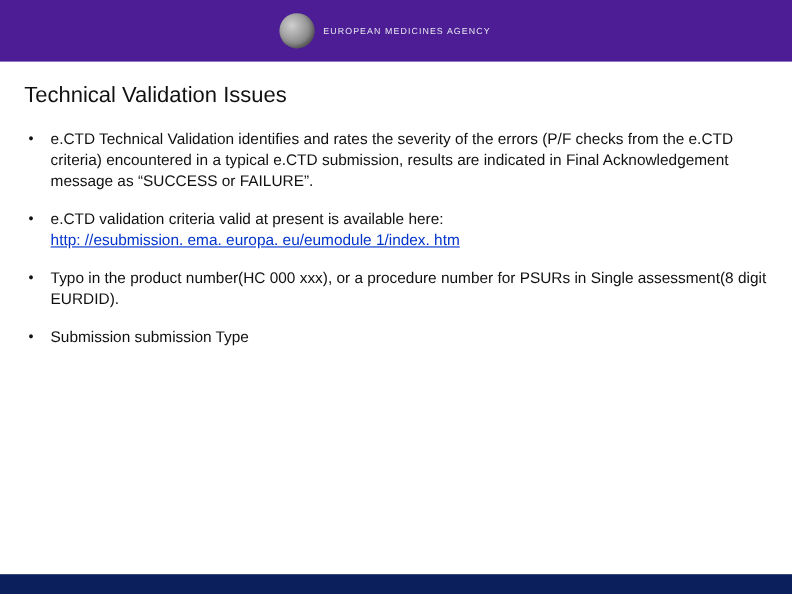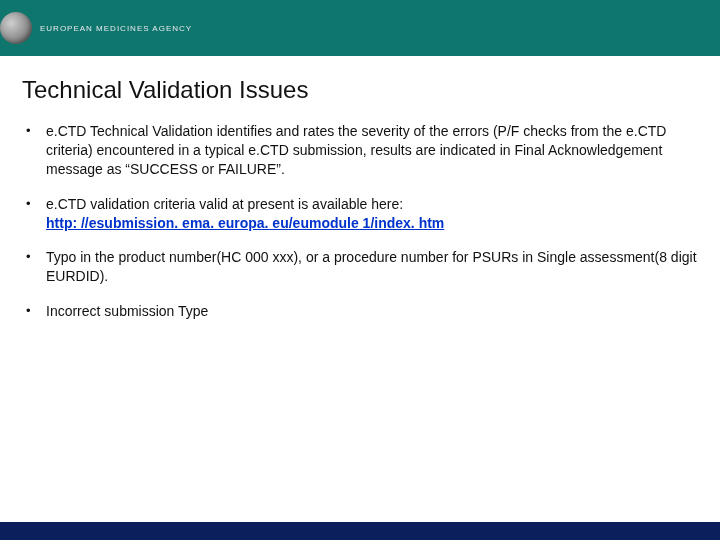--- a/index.html
+++ b/index.html
@@ -5,25 +5,25 @@
   html, body {
     margin: 0;
     padding: 0;
     width: 720px;
     height: 540px;
     font-family: Verdana, Geneva, sans-serif;
     background: #ffffff;
     overflow: hidden;
   }
   .header-bar {
-    background: #0f766e;
+    background: #4c1d95;
     height: 56px;
     display: flex;
     align-items: center;
-    justify-content: flex-start;
+    justify-content: center;
     padding-right: 20px;
     box-sizing: border-box;
   }
   .agency-logo {
     display: flex;
     align-items: center;
     gap: 8px;
   }
   .agency-logo .circle {
     width: 32px;
@@ -34,21 +34,21 @@
   }
   .agency-logo .label {
     color: #e8e8f0;
     font-size: 8px;
     letter-spacing: 1px;
   }
   .content {
     padding: 20px 22px 0 22px;
   }
   .title {
-    font-size: 24px;
+    font-size: 20px;
     color: #111;
     margin: 0 0 18px 0;
     font-weight: normal;
   }
   ul.bullets {
     list-style: none;
     margin: 0;
     padding: 0;
   }
   ul.bullets > li {
@@ -63,21 +63,20 @@
     content: "•";
     position: absolute;
     left: 4px;
     top: 0;
     color: #111;
     font-size: 13px;
   }
   a.link {
     color: #0033cc;
     text-decoration: underline;
-    font-weight: bold;
   }
   .footer-bar {
     position: absolute;
     left: 0;
     bottom: 0;
     width: 100%;
     height: 18px;
     background: #0a1f5c;
   }
 </style>
@@ -93,17 +92,17 @@
 
 <div class="content">
   <h1 class="title">Technical Validation Issues</h1>
   <ul class="bullets">
     <li><span>e.CTD Technical Validation identifies and rates the severity of the errors (P/F checks from the e.CTD criteria) encountered in a typical e.CTD submission, results are indicated in Final Acknowledgement message as “SUCCESS or FAILURE”.</span></li>
     <li>
       <span>e.CTD validation criteria valid at present is available here:</span><br>
       <a href="#" class="link">http: //esubmission. ema. europa. eu/eumodule 1/index. htm</a>
     </li>
     <li><span>Typo in the product number(HC 000 xxx), or a procedure number for PSURs in Single assessment(8 digit EURDID).</span></li>
-    <li><span>Incorrect submission Type</span></li>
+    <li><span>Submission submission Type</span></li>
   </ul>
 </div>
 
 <div class="footer-bar"></div>
 
 </body></html>

